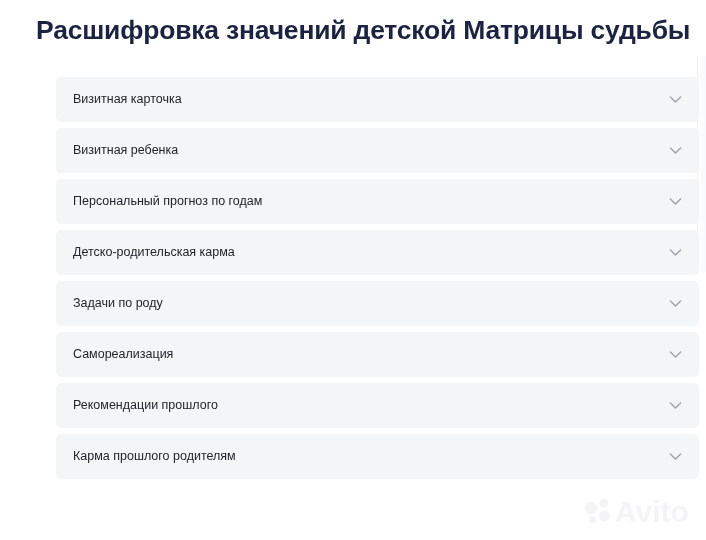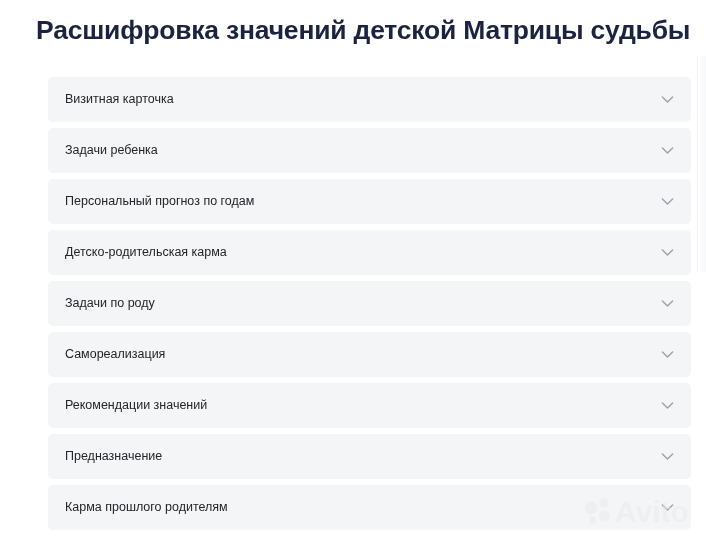--- a/index.html
+++ b/index.html
@@ -47,21 +47,21 @@
     white-space: nowrap;
     font-size: 26.5px;
     font-weight: bold;
     letter-spacing: -0.2px;
     color: #1b2340;
     line-height: 34px;
   }
 
   #accordion {
     position: absolute;
-    left: 48px;
+    left: 56px;
     top: 77px;
     width: 643px;
   }
 
   .accordion-item {
     position: relative;
     height: 45px;
     width: 643px;
     margin-bottom: 6px;
     background: #f4f5f7;
@@ -119,21 +119,21 @@
   <div id="accordion">
       <div class="accordion-item">
         <span class="accordion-label">Визитная карточка</span>
         <span class="chevron-down-icon">
           <svg width="13" height="9" viewBox="0 0 13 9">
             <path d="M1.4 2 L6.5 7 L11.6 2" fill="none" stroke="#9ea3ad" stroke-width="1.5" stroke-linecap="round" stroke-linejoin="round"></path>
           </svg>
         </span>
       </div>
       <div class="accordion-item">
-        <span class="accordion-label">Задачи ребенка</span>
+        <span class="accordion-label">Визитная ребенка</span>
         <span class="chevron-down-icon">
           <svg width="13" height="9" viewBox="0 0 13 9">
             <path d="M1.4 2 L6.5 7 L11.6 2" fill="none" stroke="#9ea3ad" stroke-width="1.5" stroke-linecap="round" stroke-linejoin="round"></path>
           </svg>
         </span>
       </div>
       <div class="accordion-item">
         <span class="accordion-label">Персональный прогноз по годам</span>
         <span class="chevron-down-icon">
           <svg width="13" height="9" viewBox="0 0 13 9">
@@ -159,29 +159,21 @@
       </div>
       <div class="accordion-item">
         <span class="accordion-label">Самореализация</span>
         <span class="chevron-down-icon">
           <svg width="13" height="9" viewBox="0 0 13 9">
             <path d="M1.4 2 L6.5 7 L11.6 2" fill="none" stroke="#9ea3ad" stroke-width="1.5" stroke-linecap="round" stroke-linejoin="round"></path>
           </svg>
         </span>
       </div>
       <div class="accordion-item">
-        <span class="accordion-label">Рекомендации значений</span>
-        <span class="chevron-down-icon">
-          <svg width="13" height="9" viewBox="0 0 13 9">
-            <path d="M1.4 2 L6.5 7 L11.6 2" fill="none" stroke="#9ea3ad" stroke-width="1.5" stroke-linecap="round" stroke-linejoin="round"></path>
-          </svg>
-        </span>
-      </div>
-      <div class="accordion-item">
-        <span class="accordion-label">Предназначение</span>
+        <span class="accordion-label">Рекомендации прошлого</span>
         <span class="chevron-down-icon">
           <svg width="13" height="9" viewBox="0 0 13 9">
             <path d="M1.4 2 L6.5 7 L11.6 2" fill="none" stroke="#9ea3ad" stroke-width="1.5" stroke-linecap="round" stroke-linejoin="round"></path>
           </svg>
         </span>
       </div>
       <div class="accordion-item">
         <span class="accordion-label">Карма прошлого родителям</span>
         <span class="chevron-down-icon">
           <svg width="13" height="9" viewBox="0 0 13 9">

